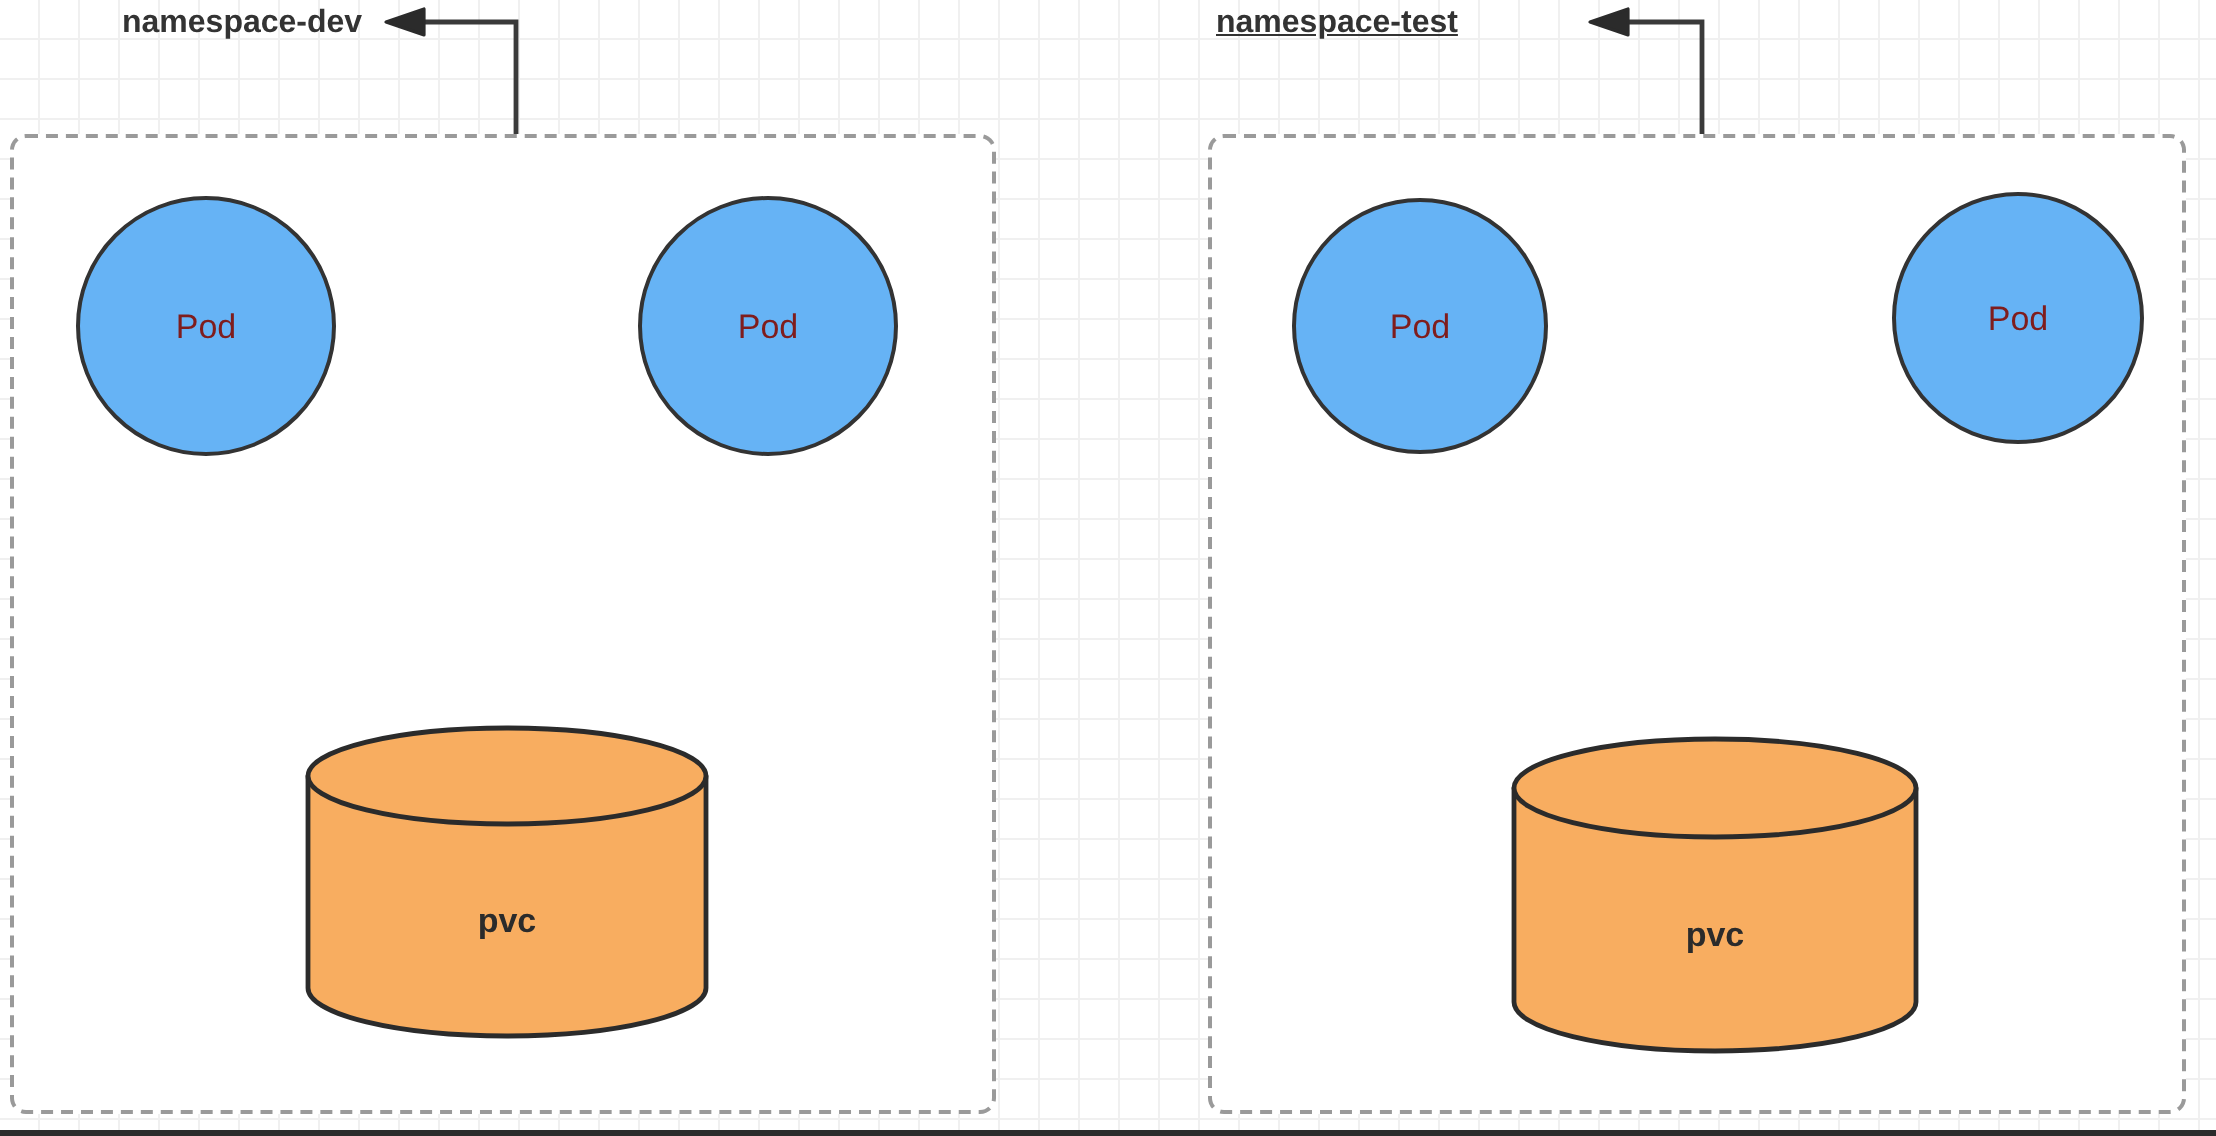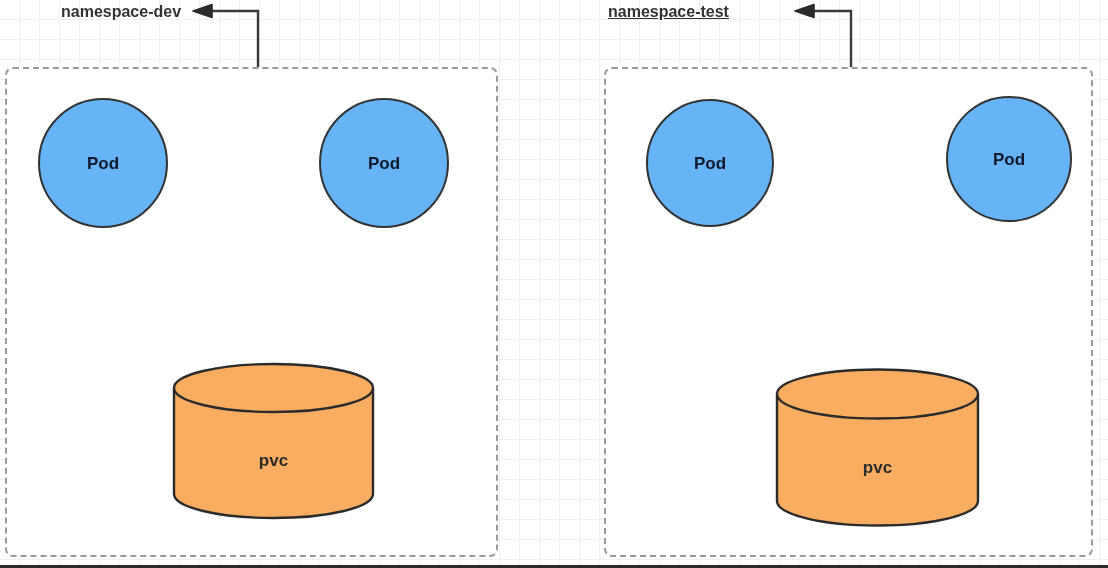--- a/index.html
+++ b/index.html
@@ -54,28 +54,27 @@
     border-radius: 50%;
     background: #66b3f5;
     border: 2px solid #333333;
     box-sizing: border-box;
     display: flex;
     align-items: center;
     justify-content: center;
   }
   .pod-label {
     font-size: 17px;
-    font-weight: bold;
-    color: #0f172a;
+    font-weight: normal;
+    color: #7f1d1d;
     line-height: 1;
     user-select: none;
   }
   .cyl {
     position: absolute;
-    margin-left: 20px;
   }
   .cyl svg {
     display: block;
     overflow: visible;
   }
   .cyl-label {
     position: absolute;
     left: 0;
     width: 100%;
     text-align: center;

